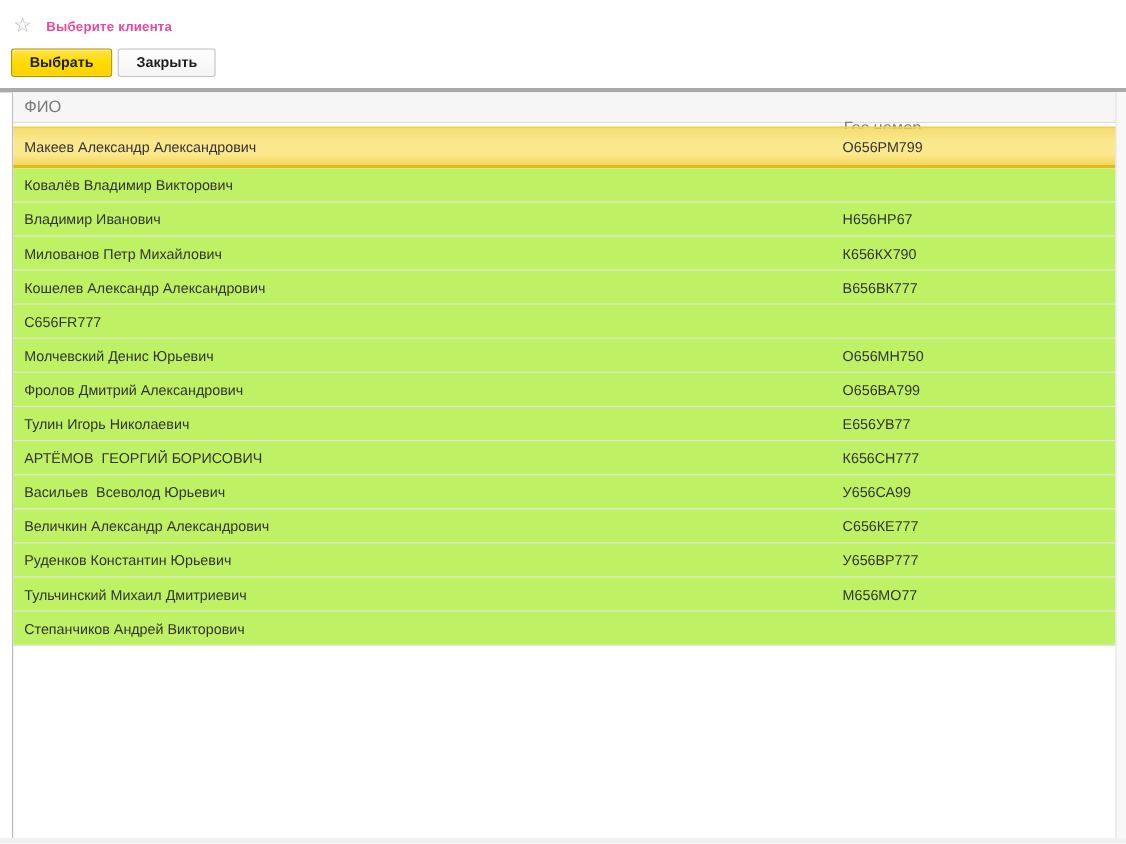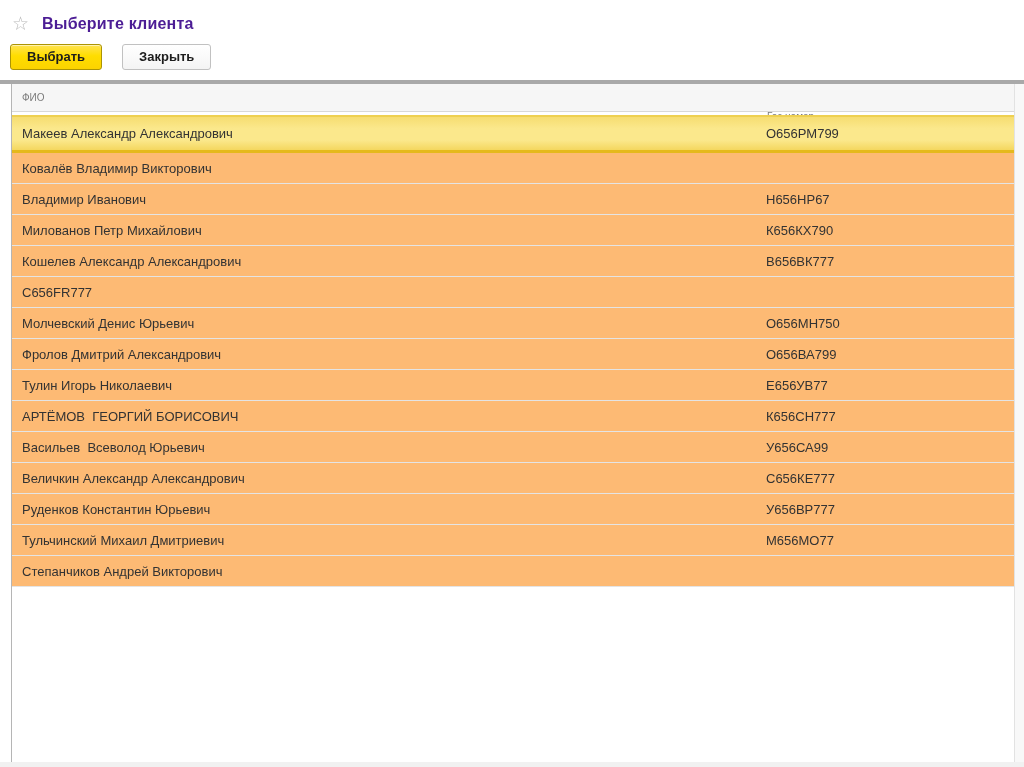--- a/index.html
+++ b/index.html
@@ -16,26 +16,26 @@
     padding: 9px 0 0 12px; height: 38px;
   }
   .star-icon {
     font-size: 19px; line-height: 19px;
     color: #b9b9b9;
     cursor: pointer;
     margin-right: 13px;
     user-select: none;
   }
   .page-title {
-    font-size: 16px; font-weight: bold; color: #4c1d95;
+    font-size: 12px; font-weight: bold; color: #ec4899;
     letter-spacing: 0.2px;
   }
   
   .command-bar {
-    display: flex; align-items: center; gap: 20px;
+    display: flex; align-items: center; gap: 5px;
     padding-left: 10px; height: 38px;
   }
   .btn {
     height: 26px;
     padding: 0 16px;
     font-family: "Liberation Sans", sans-serif;
     font-size: 13px;
     border-radius: 3px;
     cursor: pointer;
     line-height: 24px;
@@ -65,36 +65,36 @@
     border-left: 1px solid #b5b5b5;
     background: #ffffff;
     overflow: hidden;
   }
   .grid-header {
     display: flex;
     height: 28px;
     background: #f6f6f6;
     border-bottom: 1px solid #d8d8d8;
     color: #7b7b7b;
-    font-size: 10px;
+    font-size: 15px;
   }
   .grid-header .hcell {
     display: flex; align-items: center;
     padding-left: 10px;
     cursor: pointer;
   }
   .hcell.col-fio { width: 744px; }
   .hcell.col-gos { flex: 1; border-left: 1px solid #a3a3a3; margin-top: 32px; }
   .header-gap { height: 3px; background: #ffffff; }
   .grid-body { position: relative; }
   .row {
     display: flex;
     height: 31px;
     border-bottom: 1px solid #e4e4e4;
-    background: #fdba74;
+    background: #bef264;
     cursor: pointer;
     font-size: 13px; color: #333333;
   }
   .row .cell {
     display: flex; align-items: center;
     padding-left: 10px;
     white-space: pre;
     overflow: hidden;
   }
   .cell.col-fio { width: 744px; }

